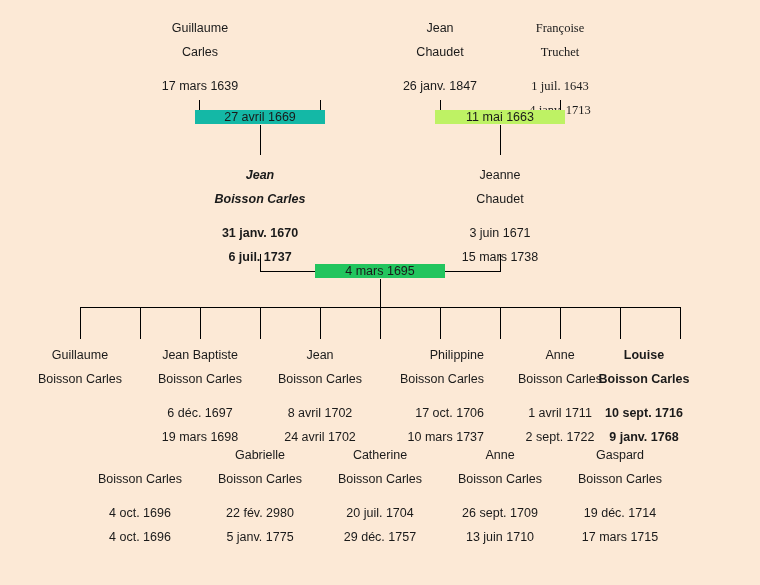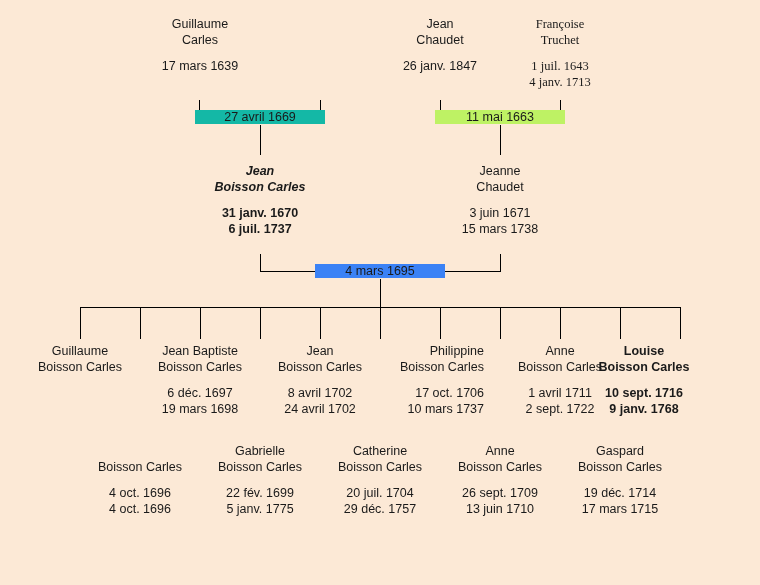--- a/index.html
+++ b/index.html
@@ -15,21 +15,21 @@
     overflow: hidden;
   }
   #chart {
     position: relative;
     width: 760px;
     height: 585px;
   }
   .person {
     position: absolute;
     text-align: center;
-    line-height: 16px;
+    line-height: 24px;
     font-size: 12.5px;
   }
   .person .name {
     white-space: pre-line;
   }
   .person .dates {
     margin-top: 10px;
     white-space: pre-line;
   }
   .person.bold {
@@ -102,21 +102,21 @@
   <div class="person" style="left:430px; top:163px; width:140px;">
     <div class="name">Jeanne
 Chaudet</div>
     <div class="dates">3 juin 1671
 15 mars 1738</div>
   </div>
 
   <div class="line vline" style="left:260px; top:254px; height:18px;"></div>
   <div class="line vline" style="left:500px; top:254px; height:18px;"></div>
   <div class="line hline" style="left:260px; top:271px; width:241px;"></div>
-  <div class="marriage" style="left:315px; top:264px; width:130px; background:#3b82f6;">
+  <div class="marriage" style="left:315px; top:264px; width:130px; background:#22c55e;">
     <span>4 mars 1695</span>
   </div>
   <div class="line vline" style="left:380px; top:279px; height:28px;"></div>
 
   <div class="line hline" style="left:80px; top:307px; width:601px;"></div>
   <div class="line vline" style="left:80px; top:307px; height:32px;"></div>
   <div class="line vline" style="left:140px; top:307px; height:32px;"></div>
   <div class="line vline" style="left:260px; top:307px; height:32px;"></div>
   <div class="line vline" style="left:320px; top:307px; height:32px;"></div>
   <div class="line vline" style="left:440px; top:307px; height:32px;"></div>
@@ -164,21 +164,21 @@
 
   <div class="person" style="left:80px; top:443px; width:120px;">
     <div class="name">
 Boisson Carles</div>
     <div class="dates">4 oct. 1696
 4 oct. 1696</div>
   </div>
   <div class="person" style="left:200px; top:443px; width:120px;">
     <div class="name">Gabrielle
 Boisson Carles</div>
-    <div class="dates">22 fév. 1699
+    <div class="dates">22 fév. 2980
 5 janv. 1775</div>
   </div>
   <div class="person" style="left:320px; top:443px; width:120px;">
     <div class="name">Catherine
 Boisson Carles</div>
     <div class="dates">20 juil. 1704
 29 déc. 1757</div>
   </div>
   <div class="person" style="left:440px; top:443px; width:120px;">
     <div class="name">Anne

